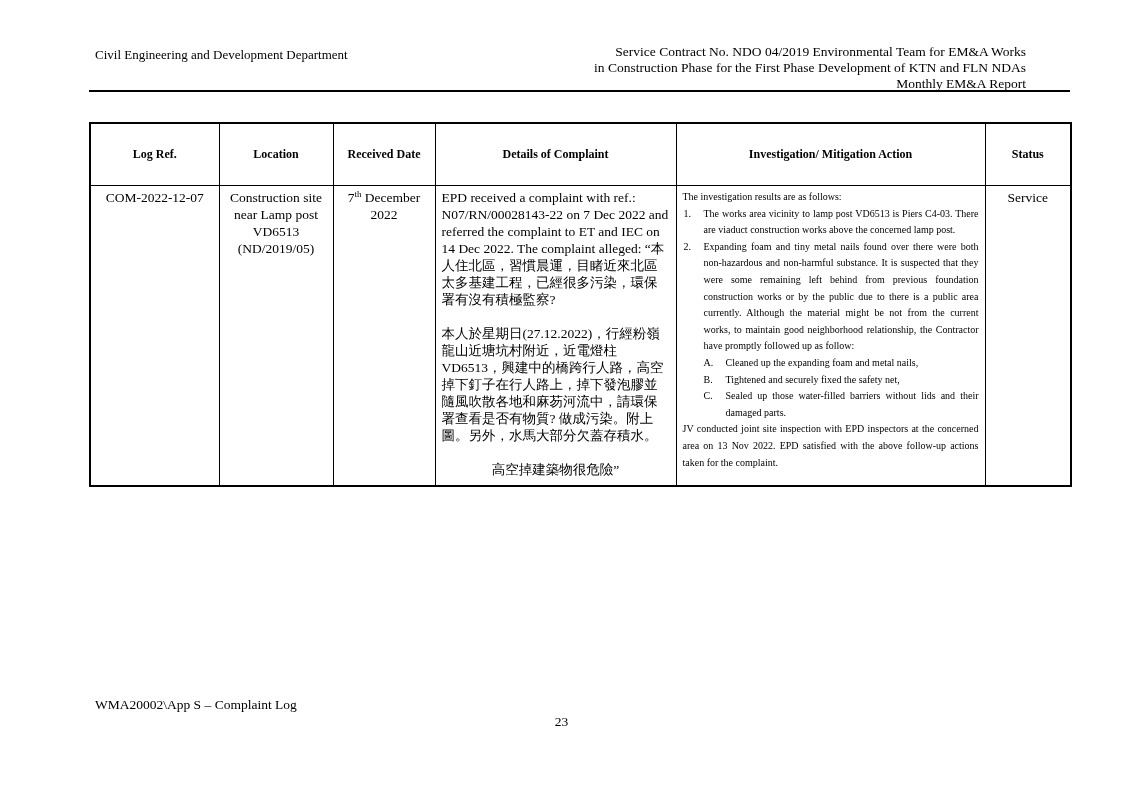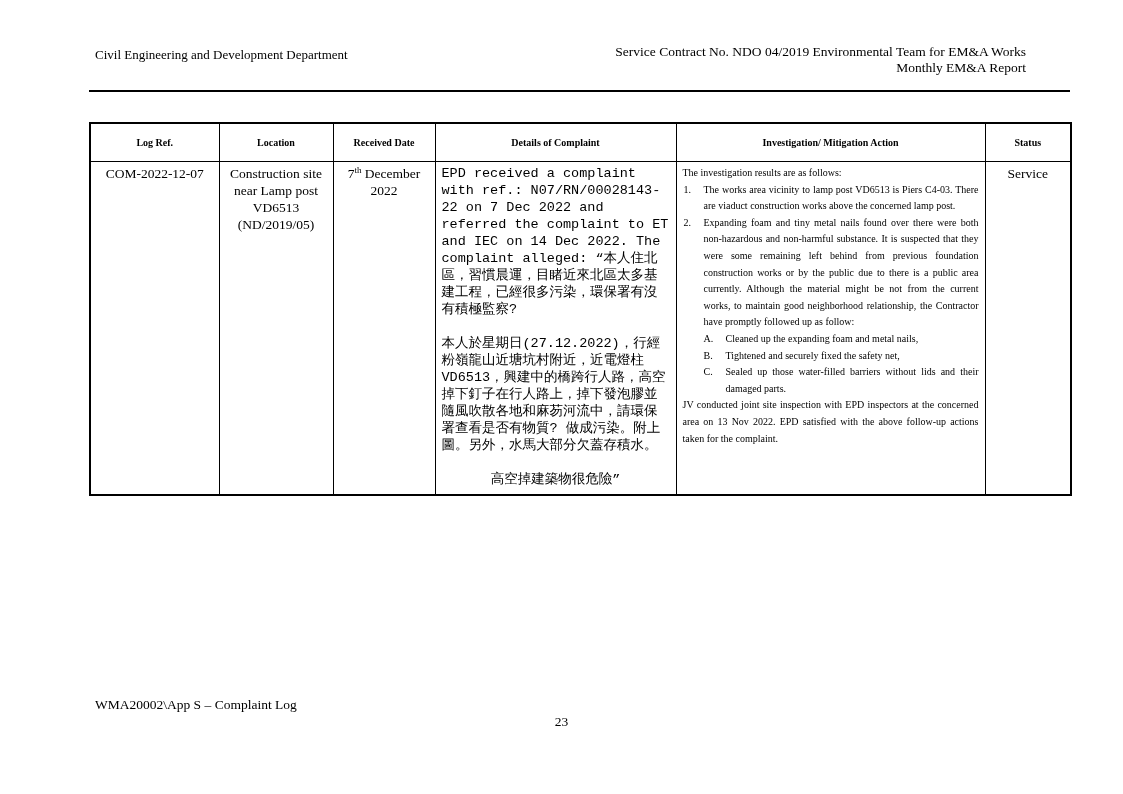--- a/index.html
+++ b/index.html
@@ -25,29 +25,29 @@
   }
   table.complaint-table {
     position:absolute; top:122px; left:89px;
     width:981px; border-collapse:collapse; table-layout:fixed;
     border:2px solid #000;
   }
   .complaint-table th, .complaint-table td {
     border:1.5px solid #000;
   }
   .complaint-table th {
-    font-size:10px; font-weight:bold; text-align:center;
-    vertical-align:middle; height:37px; padding:0 4px;
+    font-size:12px; font-weight:bold; text-align:center;
+    vertical-align:middle; height:37px; padding:12px 4px;
   }
   .complaint-table td {
     vertical-align:top; font-size:13.5px; line-height:17px;
     padding:3px 6px 6px 6px;
   }
   td.c-center { text-align:center; }
-  td.c-details { text-align:left;font-family:Liberation Mono, monospace; }
+  td.c-details { text-align:left; }
   td.c-details p { margin:0 0 17px 0; }
   td.c-details p:last-child { margin-bottom:0;text-align:center; }
   td.c-invest { text-align:justify; font-size:10px; line-height:16.6px; padding-bottom:14px; }
   .num-item { position:relative; padding-left:21px; }
   .num-item .marker { position:absolute; left:1px; }
   .sub-item { position:relative; margin-left:21px; padding-left:22px; }
   .sub-item .marker { position:absolute; left:0; }
   sup { font-size:9px; line-height:0; }
   .f-left {
     position:absolute; top:697px; left:95px;
@@ -58,20 +58,21 @@
     text-align:center; font-size:13.5px;
   }
 </style>
 </head>
 <body>
 
 <div class="h-left">Civil Engineering and Development Department</div>
 
 <div class="h-right">
   <div>Service Contract No. NDO 04/2019 Environmental Team for EM&amp;A Works</div>
+  <div>in Construction Phase for the First Phase Development of KTN and FLN NDAs</div>
   <div>Monthly EM&amp;A Report</div>
 </div>
 
 <div class="header-rule"></div>
 
 <table class="complaint-table">
   <colgroup>
     <col style="width:129px">
       <col style="width:114px">
       <col style="width:102px">

